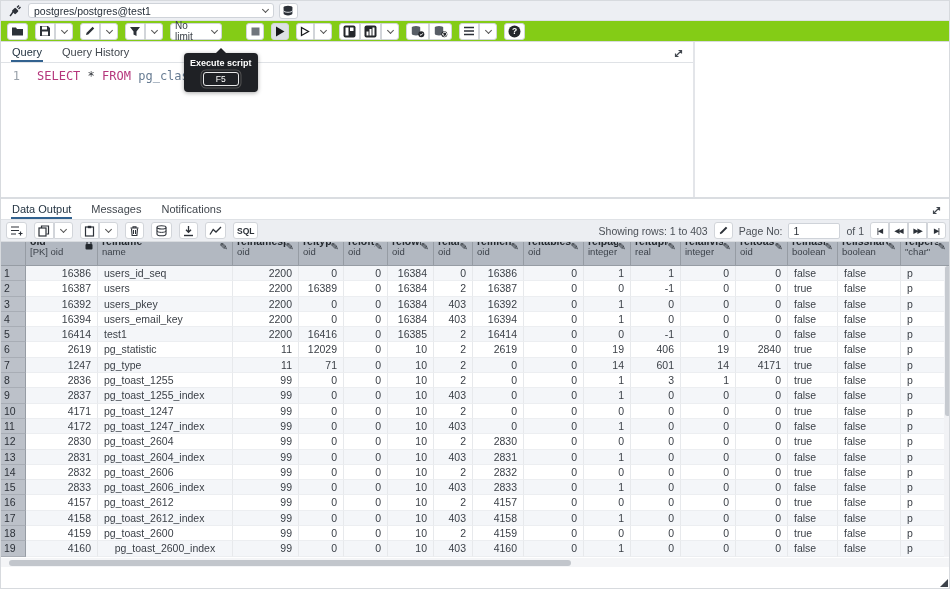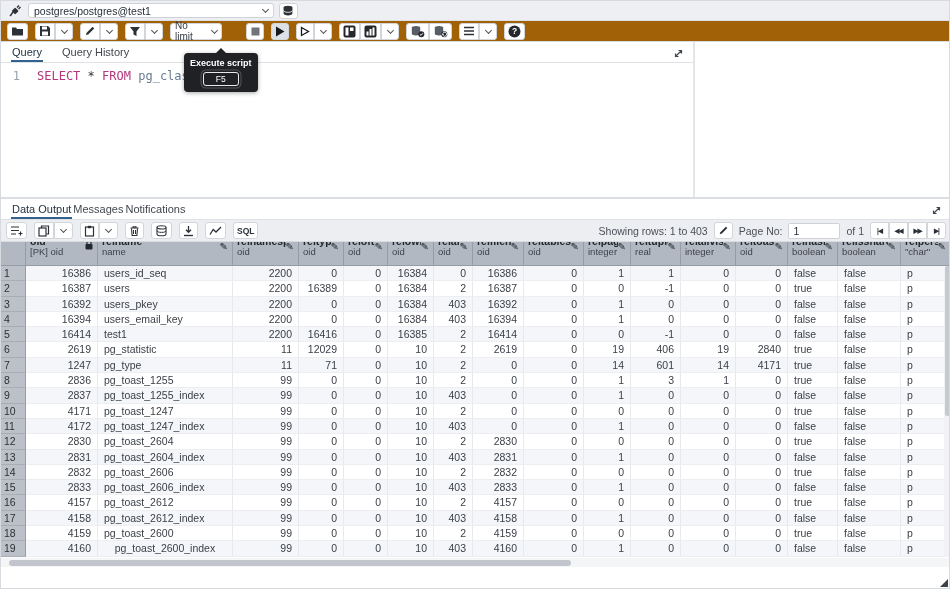--- a/index.html
+++ b/index.html
@@ -9,21 +9,21 @@
 
   
   .connbar { position:absolute; left:0; top:0; width:950px; height:20px; background:#edeff3; border-bottom:1px solid #dcdfe3; display:flex; align-items:center; padding:0 6px; gap:5px; }
   .conn-icon { width:16px; height:14px; display:flex; align-items:center; justify-content:center; }
   .conn-select { width:246px; height:15px; background:#fff; border:1px solid #cfd3d9; border-radius:3px; display:flex; align-items:center; padding:0 5px; font-size:10.5px; color:#27303a; }
   .conn-select .lbl { flex:1; white-space:nowrap; overflow:hidden; }
   .chev { width:5px; height:5px; border-right:1.3px solid #555; border-bottom:1.3px solid #555; transform:rotate(45deg); margin-top:-2px; }
   .mini-btn { height:16px; min-width:18px; background:#fff; border:1px solid #cfd3d9; border-radius:3px; display:flex; align-items:center; justify-content:center; padding:0 2px; }
 
   
-  .toolbar { position:absolute; left:0; top:20px; width:950px; height:21px; background:#a16207; border-bottom:1px solid #d8dbdf; display:flex; align-items:center; padding:0 6px; }
+  .toolbar { position:absolute; left:0; top:20px; width:950px; height:21px; background:#84cc16; border-bottom:1px solid #d8dbdf; display:flex; align-items:center; padding:0 6px; }
   .tb-btn { height:17px; min-width:18px; background:#fff; border:1px solid #d2d5da; display:flex; align-items:center; justify-content:center; padding:0 3px; }
   .tb-btn.hov { background:#dde1e6; }
   .tb-btn.first { border-radius:3px 0 0 3px; }
   .tb-btn.last { border-radius:0 3px 3px 0; }
   .tb-btn.solo { border-radius:3px; }
   .tb-group { display:flex; }
   .tb-group + .tb-group { margin-left:7px; }
   .limit-select { height:17px; width:52px; background:#fff; border:1px solid #d2d5da; border-radius:3px; display:flex; align-items:center; padding:0 4px; font-size:10px; color:#3a4047; gap:4px; margin-left:7px; }
   .limit-select .lbl { flex:1; }
   svg.ic { display:block; }
@@ -48,21 +48,21 @@
   .ident { color:#667b92; }
 
   
   .tooltip { position:absolute; left:183px; top:52px; background:#1f2125; color:#fff; border-radius:4px; padding:5px 6px 6px; z-index:40; text-align:center; box-shadow:0 1px 4px rgba(0,0,0,.35); }
   .tooltip:before { content:""; position:absolute; top:-5px; left:50%; margin-left:-5px; border-left:5px solid transparent; border-right:5px solid transparent; border-bottom:5px solid #1f2125; }
   .tooltip .tt-label { font-size:9px; font-weight:bold; white-space:nowrap; }
   .tooltip .tt-key { display:inline-block; margin-top:4px; font-size:8.5px; border:1px solid #e8e8e8; border-radius:3px; padding:1px 12px; box-shadow:0 0 0 1.5px #1f2125, 0 0 0 2.5px #555; }
 
   
   .results { position:absolute; left:0; top:196px; width:950px; height:361px; border-top:2px solid #dadde1; background:#fff; }
-  .rtabs { height:21px; border-bottom:1px solid #dfe2e6; display:flex; align-items:center; padding:0 10px; position:relative; }
+  .rtabs { height:21px; border-bottom:1px solid #dfe2e6; display:flex; align-items:center; padding:0 10px; gap:18px; position:relative; }
   .gridbar { height:22px; background:#eceef2; border-bottom:1px solid #d8dbdf; display:flex; align-items:center; padding:0 5px; }
   .gb-btn { height:17px; min-width:19px; background:#fff; border:1px solid #d2d5da; display:flex; align-items:center; justify-content:center; padding:0 3px; }
   .gb-right { margin-left:auto; display:flex; align-items:center; gap:6px; font-size:10.5px; color:#4b5057; }
   .page-input { width:52px; height:16px; background:#fff; border:1px solid #cfd3d9; border-radius:2px; font-size:10.5px; padding:0 4px; color:#2c3138; font-family:"Liberation Sans",sans-serif; }
   .pag { display:flex; }
   .pag .gb-btn { font-size:6.5px; color:#2c3138; letter-spacing:-1px; font-weight:bold; }
 
   
   .grid { position:relative; width:950px; height:315px; overflow:hidden; font-size:10.5px; }
   .ghead { display:flex; height:24px; background:#b2b8c1; }

